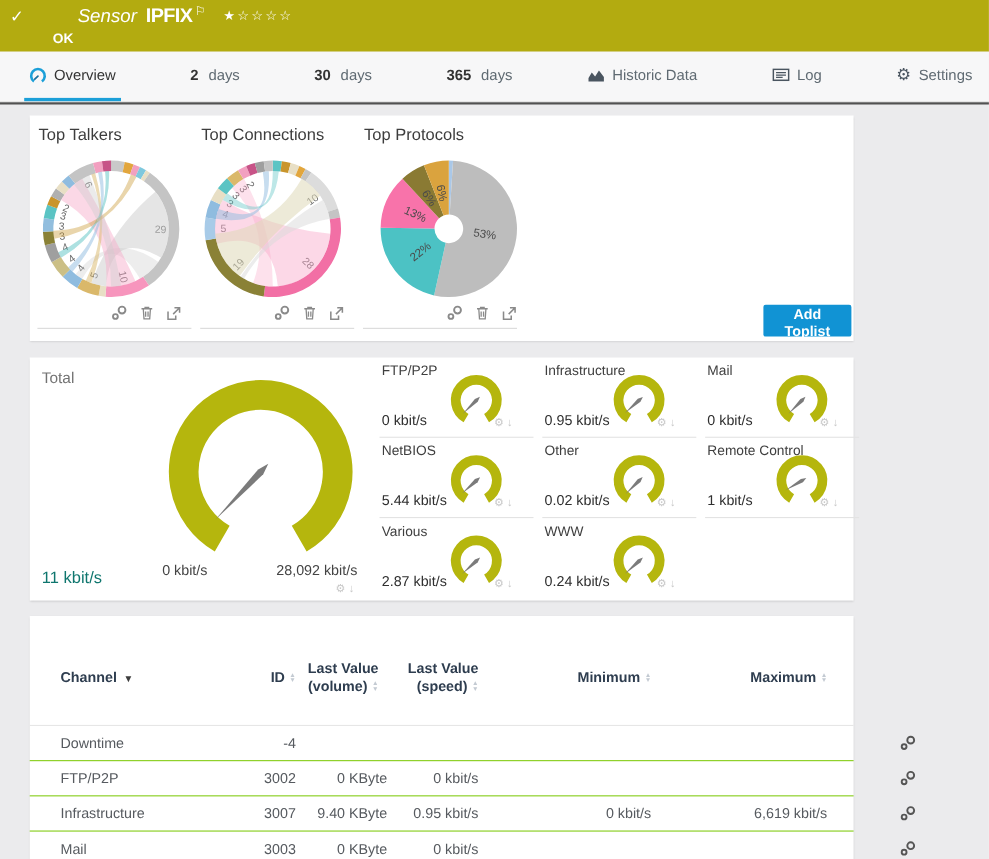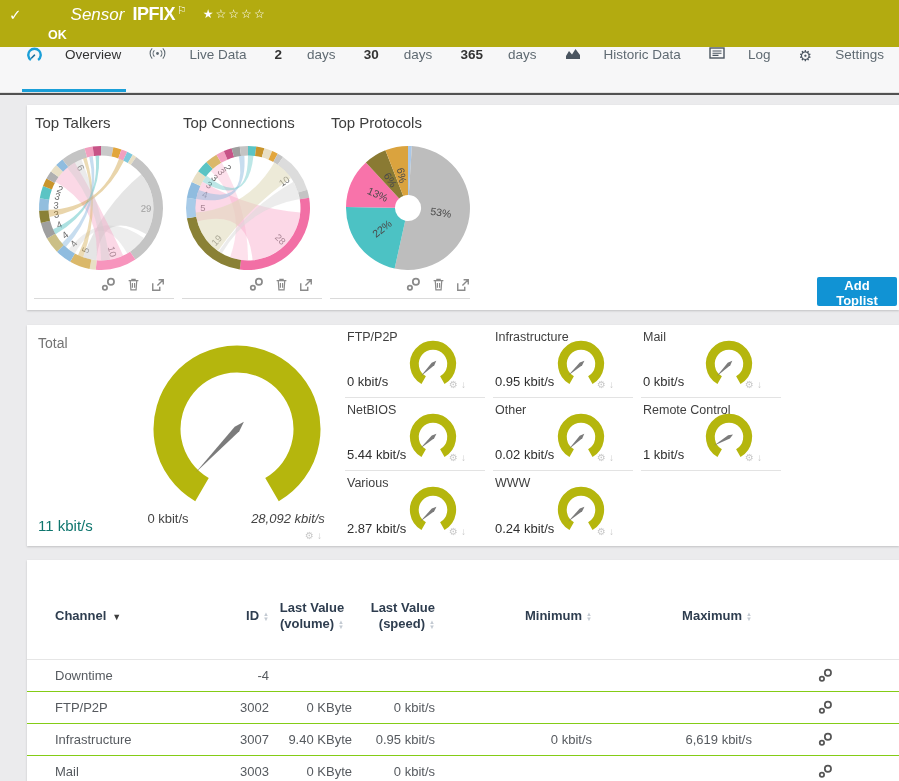--- a/index.html
+++ b/index.html
@@ -10,48 +10,48 @@
   .tb-row{position:absolute;left:9px;top:4px;display:flex;align-items:baseline;}
   .tb-check{font-size:15px;font-weight:bold;margin-right:11px;}
   .tb-sensor{font-style:italic;font-size:17px;margin-right:8px;margin-left:38px;}
   .tb-name{font-size:18px;font-weight:bold;letter-spacing:-.5px;}
   .tb-flag{font-size:11px;vertical-align:super;margin-left:2px;position:relative;top:-6px;}
   .tb-stars{font-size:12px;letter-spacing:2px;margin-left:16px;position:relative;top:-2px;}
   .tb-status{position:absolute;left:48px;top:28px;font-size:12.5px;font-weight:bold;}
   
   .tabbar{position:absolute;top:47px;left:0;width:100%;height:46px;background:#f7f7f8;box-sizing:border-box;
           display:flex;justify-content:space-between;align-items:stretch;padding:0 10px 0 22px;border-bottom:1px solid #e0e0e0;}
-  .tab{display:flex;gap:23px;font-size:13.5px;color:#5f6a72;border-bottom:3px solid transparent;
+  .tab{display:flex;align-items:center;gap:7px;font-size:13.5px;color:#5f6a72;border-bottom:3px solid transparent;
        padding:0 5px;cursor:pointer;box-sizing:border-box;white-space:nowrap;}
   .tab.active{border-bottom-color:#1b9fd8;color:#333;}
   .tab .num{font-weight:bold;color:#333;margin-right:2px;}
   .tab .gear-glyph{font-size:15px;color:#4a5560;}
   .darkline{position:absolute;top:93px;left:0;width:100%;height:2px;background:#515151;}
   
-  .card{position:absolute;left:27px;width:872px;background:#fff;box-shadow:0 1px 2px rgba(0,0,0,.18);}
+  .card{position:absolute;left:27px;width:749px;background:#fff;box-shadow:0 1px 2px rgba(0,0,0,.18);}
   .card-toplists{top:105px;height:205px;}
   .card-gauges{top:325px;height:221px;}
   .card-table{top:560px;height:240px;}
   
   .toplist-title{position:absolute;top:9px;font-size:15px;color:#3d3d3d;}
   .tl-t1{left:8px;} .tl-t2{left:156px;} .tl-t3{left:304px;}
   .toplist-chart{position:absolute;top:40px;width:126px;height:126px;cursor:pointer;}
   .tl-c1{left:11px;} .tl-c2{left:158px;} .tl-c3{left:318px;}
   .toplist-icons{position:absolute;top:172px;width:76px;display:flex;gap:11px;justify-content:flex-end;align-items:center;}
   .tl-i1{left:62px;} .tl-i2{left:210px;} .tl-i3{left:367px;}
   .toplist-icons svg{cursor:pointer;}
   .toplist-underline{position:absolute;top:193px;height:1px;background:#dadada;width:140px;}
   .tl-u1{left:7px;} .tl-u2{left:155px;} .tl-u3{left:303px;}
   .add-btn{position:absolute;right:2px;top:172px;width:80px;height:29px;background:#1193d4;color:#fff;
            font-size:13px;font-weight:bold;border:none;border-radius:2px;cursor:pointer;font-family:inherit;}
   
   .total-label{position:absolute;left:11px;top:10px;font-size:14px;color:#737373;}
   .total-gauge{position:absolute;left:115px;top:18px;}
   .scale-min{position:absolute;left:101px;top:186px;width:80px;text-align:center;font-size:13px;color:#444;}
-  .scale-max{position:absolute;left:216px;top:186px;width:90px;text-align:center;font-size:13px;color:#444;font-style:italic;}
+  .scale-max{position:absolute;left:216px;top:186px;width:90px;text-align:center;font-size:13px;color:#444;}
   .total-value{position:absolute;left:11px;top:192px;font-size:15px;color:#0f766e;}
   .mini-icons{font-size:10px;color:#c9c9c9;letter-spacing:3px;}
   .total-icons{position:absolute;left:278px;top:205px;}
   .gauge-grid{position:absolute;left:318px;top:0;width:446px;height:221px;display:flex;flex-wrap:wrap;align-content:flex-start;}
   .gauge-cell{position:relative;width:140px;height:73px;margin-right:8px;box-sizing:border-box;}
   .gauge-cell.bordered{border-bottom:1px solid #e3e3e3;}
   .g-label{position:absolute;left:2px;top:5px;font-size:12.5px;color:#3f3f3f;}
   .g-svg{position:absolute;right:24px;top:10px;}
   .g-value{position:absolute;left:2px;bottom:8px;font-size:13px;color:#2f2f2f;}
   .g-icons{position:absolute;right:16px;bottom:7px;}
@@ -93,27 +93,20 @@
     <div class="tb-status">OK</div>
   </header>
 
   <nav class="tabbar">
     <div class="tab active">
       <svg width="15" height="15" viewBox="0 0 15 15">
         <path d="M3.9 13 A6.2 6.2 0 1 1 11.1 13" fill="none" stroke="#1b9fd8" stroke-width="2.4"></path>
         <path d="M7.5 8.2 L4.6 11" stroke="#1b6f9d" stroke-width="1.6" stroke-linecap="round"></path>
       </svg>
       <span>Overview</span>
-    </div>
-    <div class="tab">
-      <svg width="17" height="13" viewBox="0 0 17 13">
-        <circle cx="8.5" cy="6.5" r="1.4" fill="#5f6a72"></circle>
-        <path d="M5.4 3.4 a4.4 4.4 0 0 0 0 6.2 M3.2 1.4 a7.3 7.3 0 0 0 0 10.2 M11.6 3.4 a4.4 4.4 0 0 1 0 6.2 M13.8 1.4 a7.3 7.3 0 0 1 0 10.2" fill="none" stroke="#5f6a72" stroke-width="1.1"></path>
-      </svg>
-      <span>Live Data</span>
     </div>
     <div class="tab">
       <span class="num">2</span>
       <span>days</span>
     </div>
     <div class="tab">
       <span class="num">30</span>
       <span>days</span>
     </div>
     <div class="tab">

